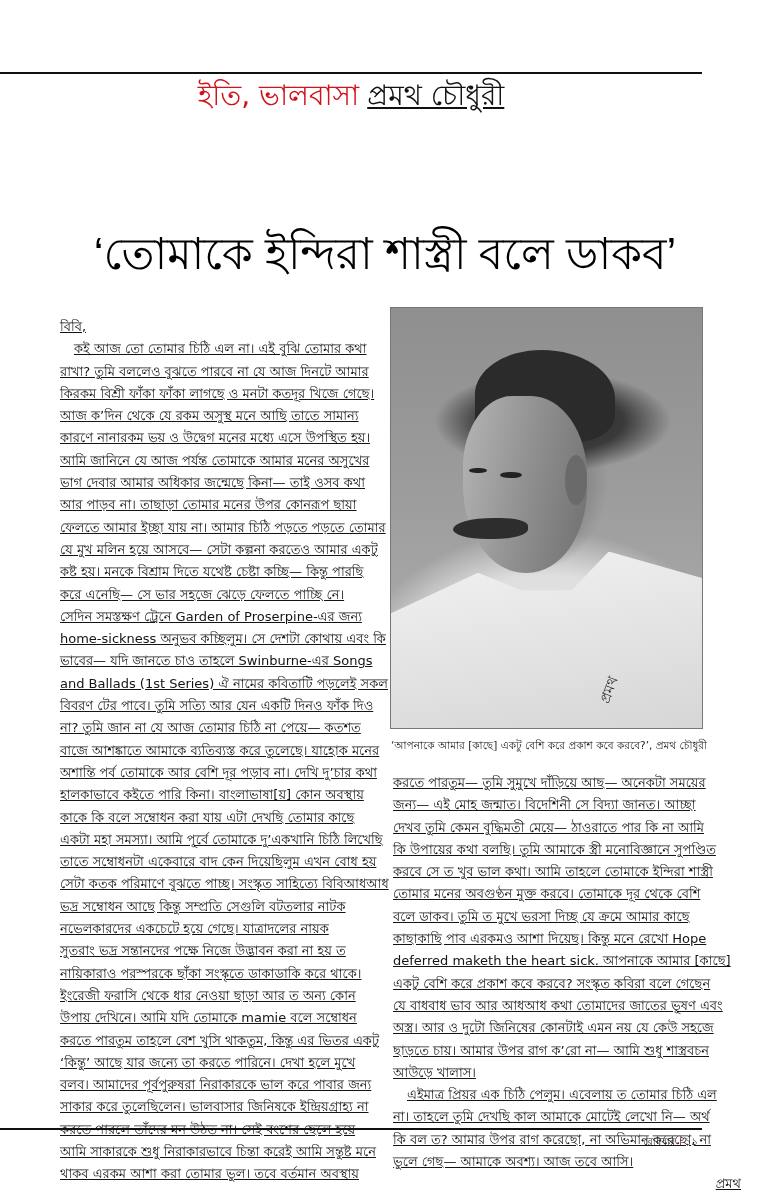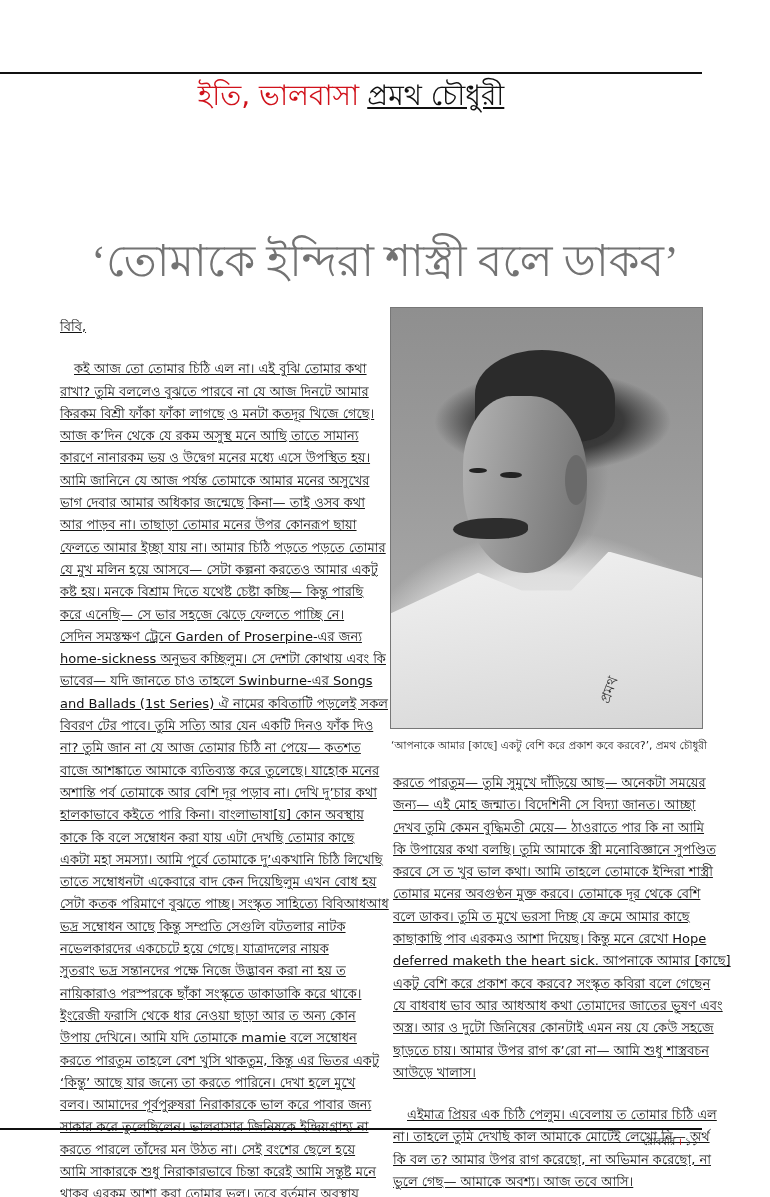--- a/index.html
+++ b/index.html
@@ -50,26 +50,25 @@
       color: #111;
       margin-left: 8px;
       text-decoration: underline;
     }
     .headline {
       position: absolute;
       left: 0;
       top: 222px;
       width: 770px;
       text-align: center;
-      font-family: Liberation Serif, serif;
+      font-family: Liberation Sans, sans-serif;
       font-size: 44px;
       line-height: 64px;
-      color: #737373;
-      white-space: nowrap;
-      margin-top: 8px;
+      color: #000000;
+      white-space: nowrap;
     }
     .col {
       position: absolute;
       font-family: "DejaVu Sans", "Liberation Sans", sans-serif;
       font-size: 13px;
       line-height: 22.3px;
       color: #141414;
     }
     .col-left {
       left: 60px;
@@ -81,21 +80,20 @@
       top: 772px;
       width: 356px;
     }
     .col p {
       margin: 0;
       white-space: nowrap;
       text-decoration: underline;
     }
     .col .indent {
       padding-left: 14px;
-      margin-top: 20px;
     }
     .signature {
       text-align: right;
       padding-right: 8px;
     }
     .photo {
       position: absolute;
       left: 390px;
       top: 307px;
       width: 311px;

